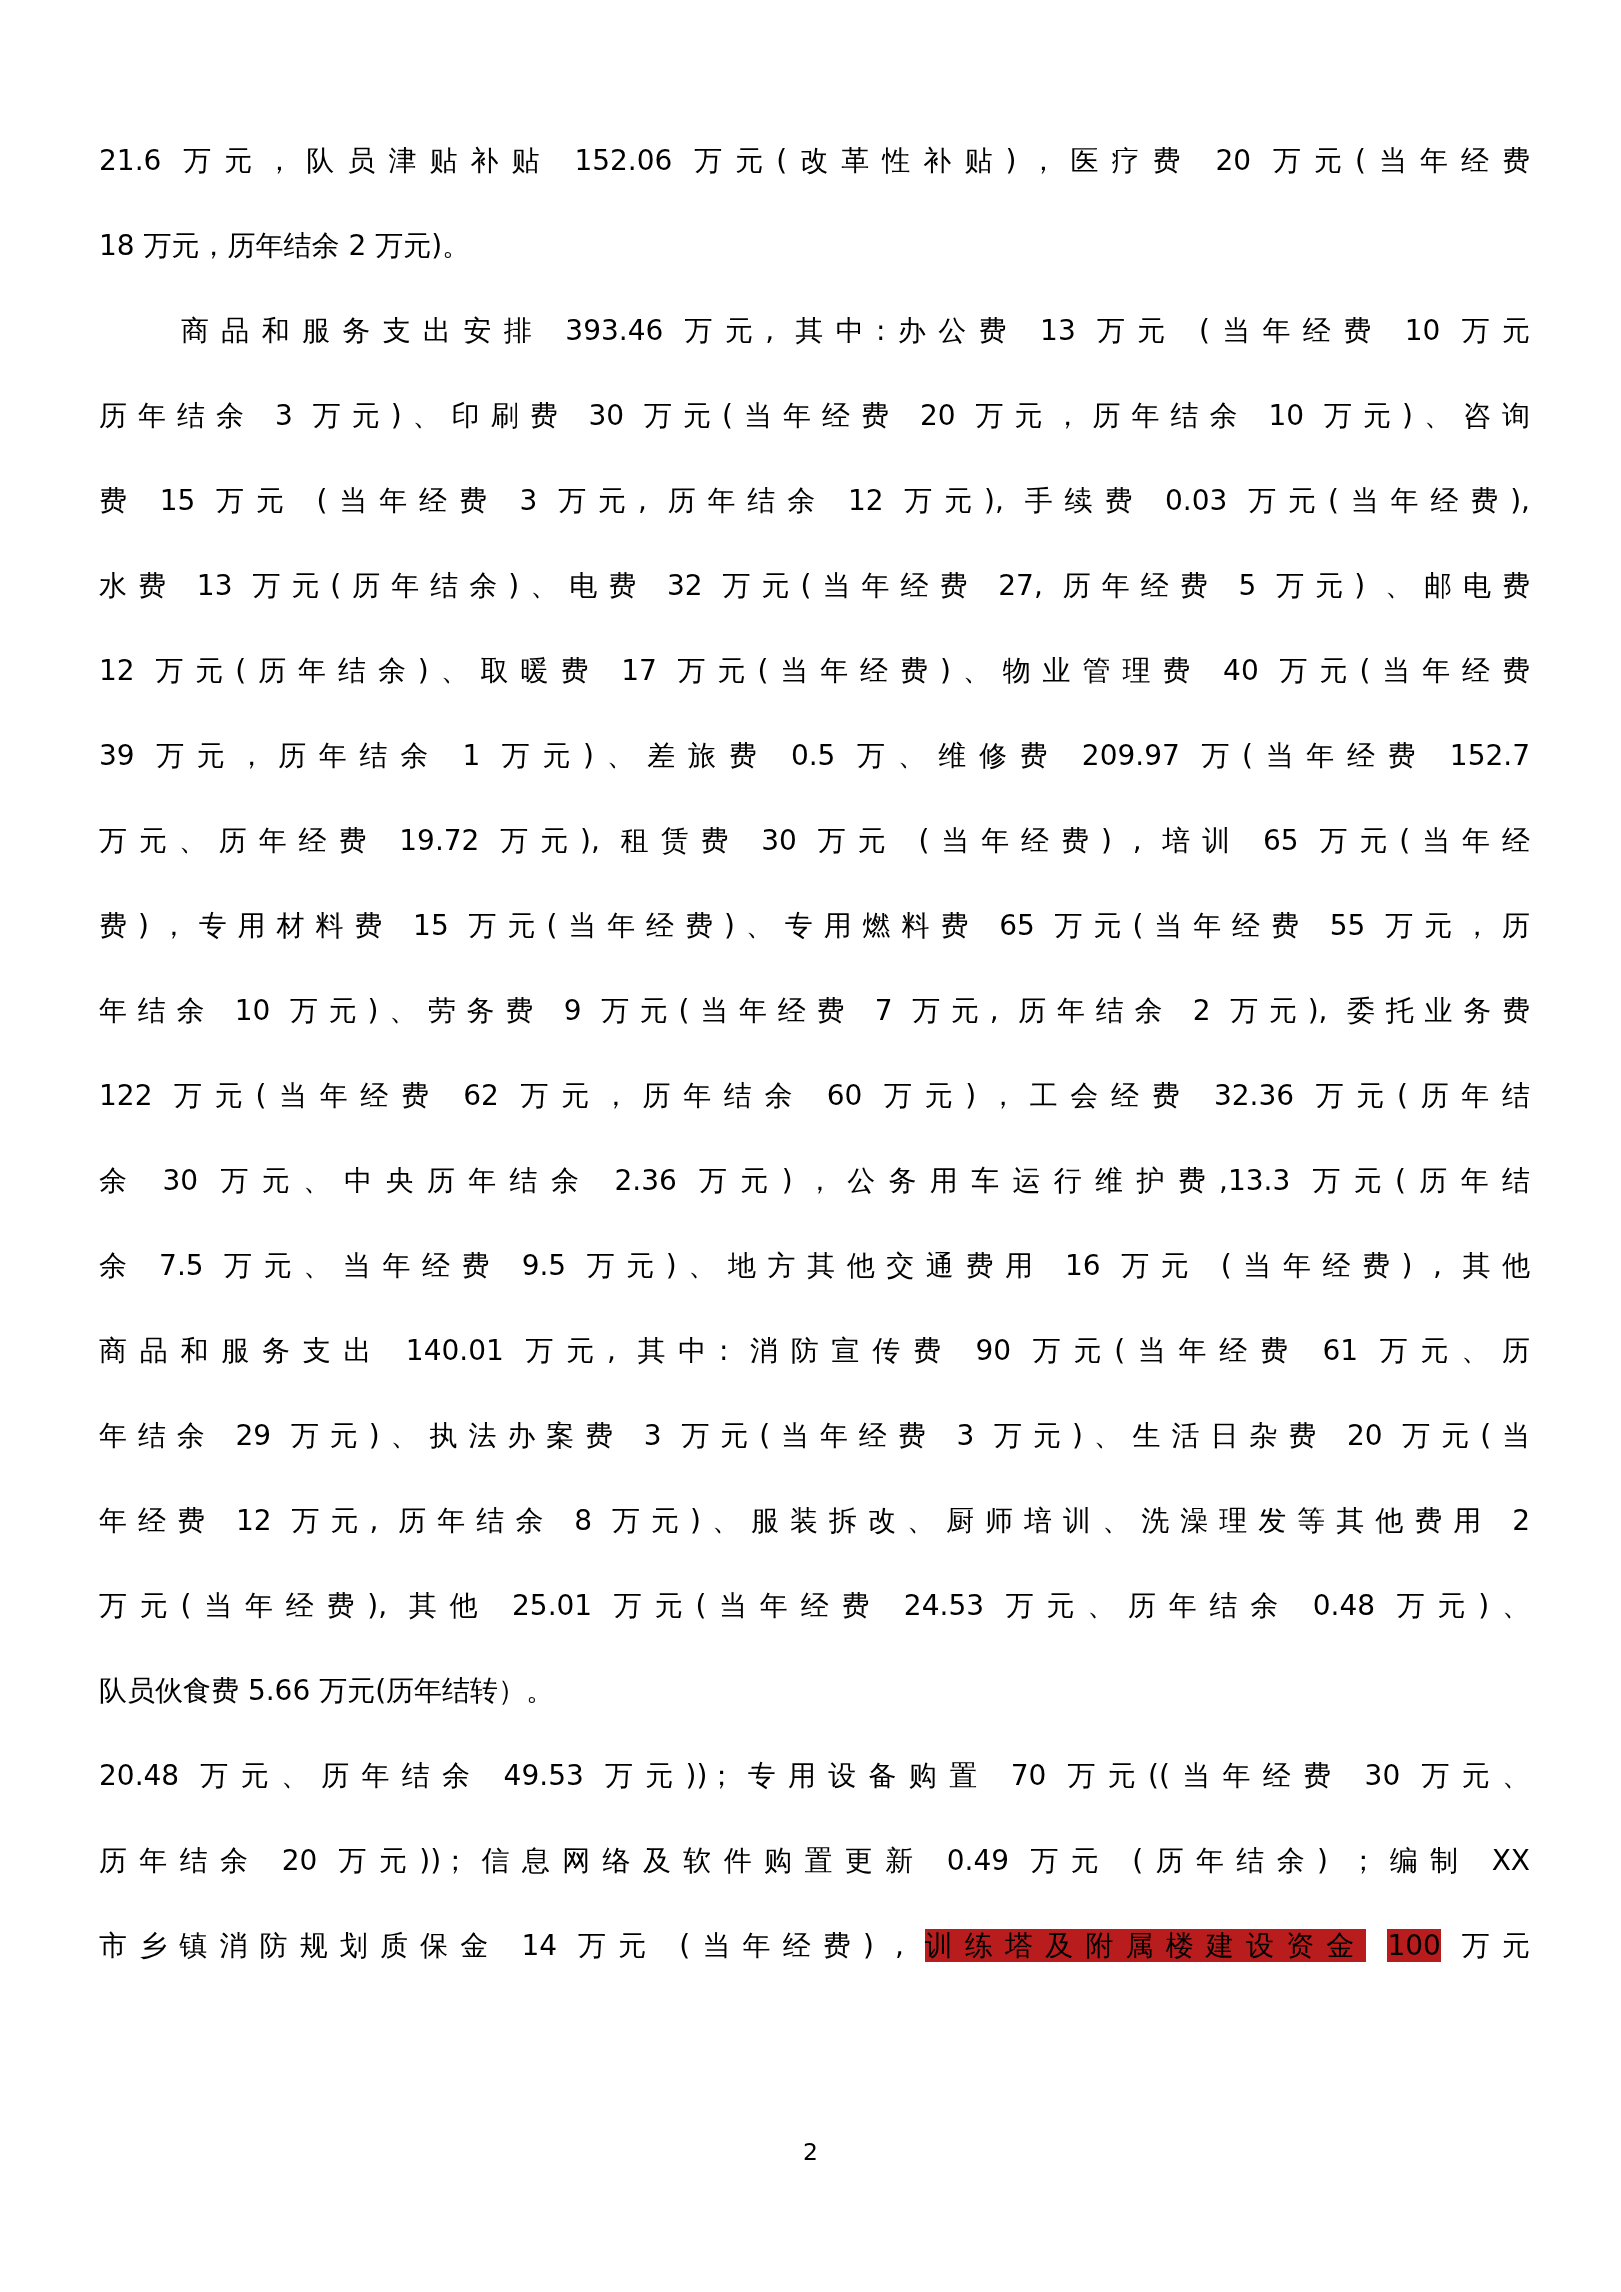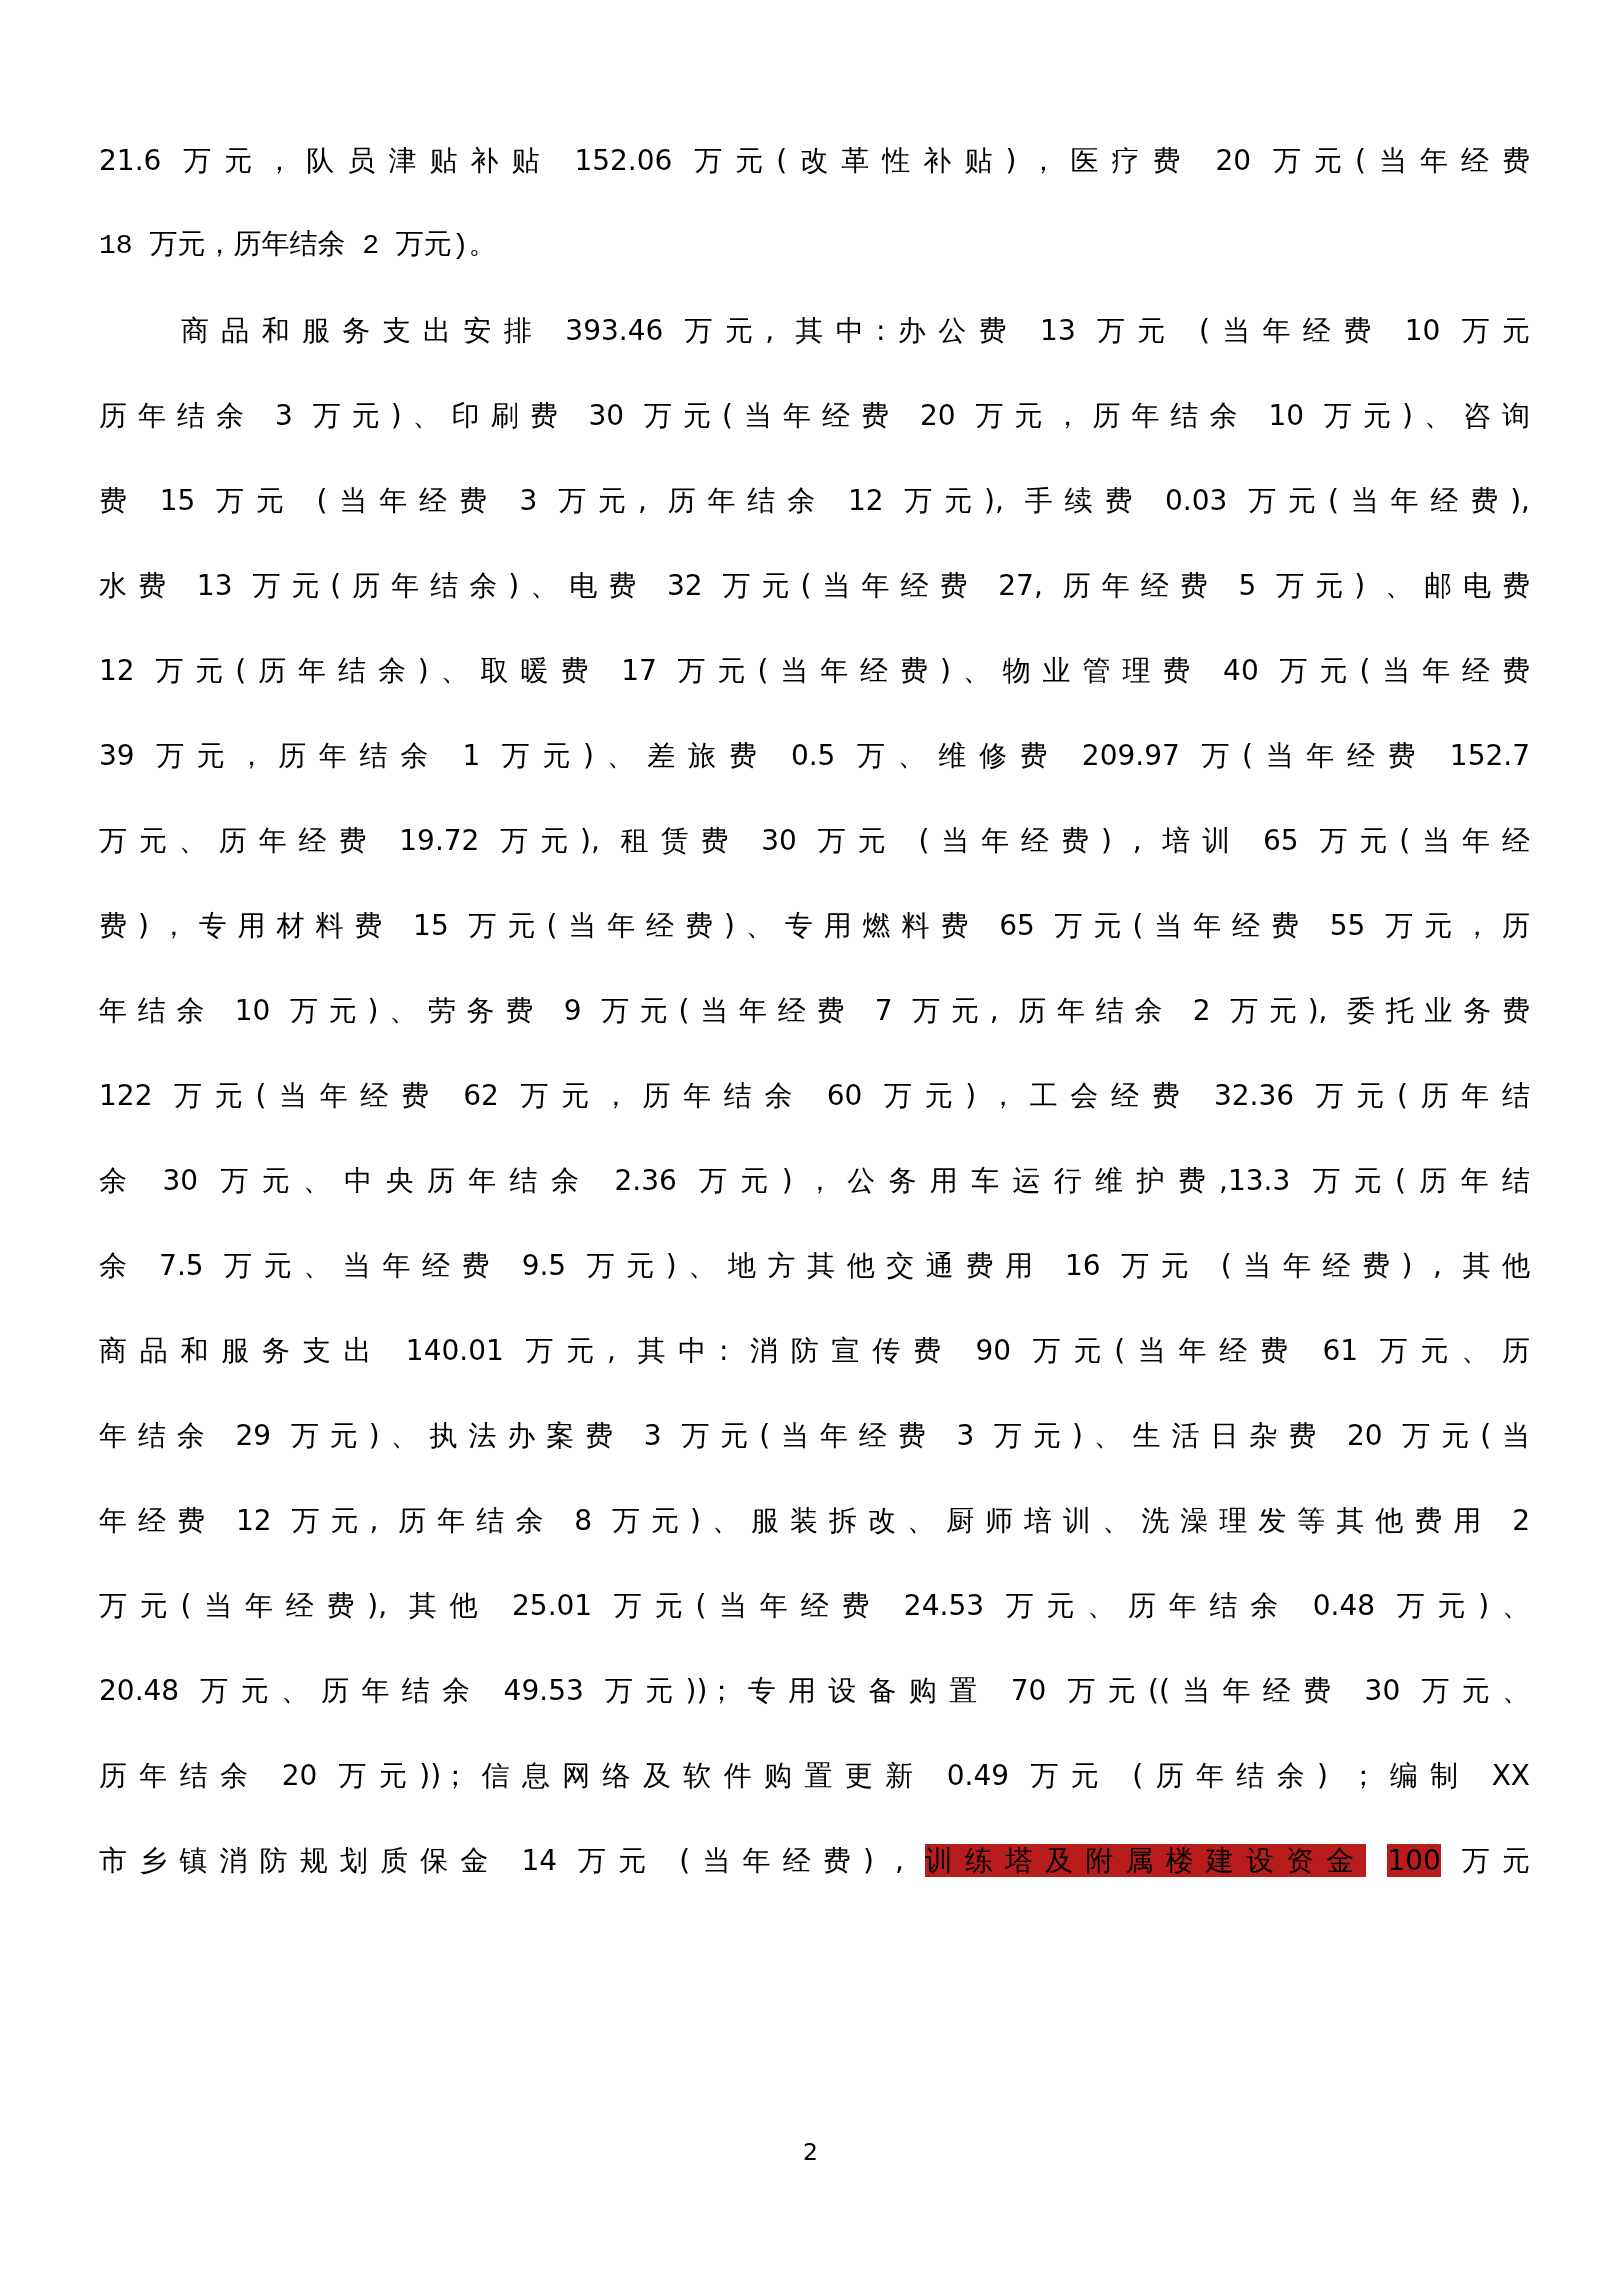--- a/index.html
+++ b/index.html
@@ -33,21 +33,20 @@
     height: 85px;
     line-height: 85px;
     font-size: 28px;
     white-space: nowrap;
     text-align: justify;
     text-align-last: justify;
     letter-spacing: 0px;
   }
   .line.last {
     text-align-last: left;
-    font-family: Liberation Mono, monospace;
   }
   .line.indent {
     padding-left: 82px;
     box-sizing: border-box;
   }
   .hl {
     background: #b91c1c;
   }
   .page-number {
     position: absolute;
@@ -75,20 +74,21 @@
     <div class="line">万元、历年经费 19.72 万元), 租赁费 30 万元 (当年经费) , 培训 65 万元(当年经</div>
     <div class="line">费)，专用材料费 15 万元(当年经费)、专用燃料费 65 万元(当年经费 55 万元，历</div>
     <div class="line">年结余 10 万元)、劳务费 9 万元(当年经费 7 万元, 历年结余 2 万元), 委托业务费</div>
     <div class="line">122 万元(当年经费 62 万元，历年结余 60 万元)，工会经费 32.36 万元(历年结</div>
     <div class="line">余 30 万元、中央历年结余 2.36 万元)，公务用车运行维护费,13.3 万元(历年结</div>
     <div class="line">余 7.5 万元、当年经费 9.5 万元)、地方其他交通费用 16 万元 (当年经费) , 其他</div>
     <div class="line">商品和服务支出 140.01 万元, 其中: 消防宣传费 90 万元(当年经费 61 万元、历</div>
     <div class="line">年结余 29 万元)、执法办案费 3 万元(当年经费 3 万元)、生活日杂费 20 万元(当</div>
     <div class="line">年经费 12 万元, 历年结余 8 万元)、服装拆改、厨师培训、洗澡理发等其他费用 2</div>
     <div class="line">万元(当年经费), 其他 25.01 万元(当年经费 24.53 万元、历年结余 0.48 万元)、</div>
+    <div class="line last">队员伙食费 5.66 万元(历年结转）。</div>
     <div class="line">20.48 万元、历年结余 49.53 万元))；专用设备购置 70 万元((当年经费 30 万元、</div>
     <div class="line">历年结余 20 万元))；信息网络及软件购置更新 0.49 万元 (历年结余) ；编制 XX</div>
     <div class="line"><span>市乡镇消防规划质保金 14 万元 (当年经费) , </span><span class="hl">训练塔及附属楼建设资金</span><span> </span><span class="hl">100</span><span> 万元</span></div>
   </div>
 
   <div class="page-number">2</div>
 </div>
 
 
 </body></html>

